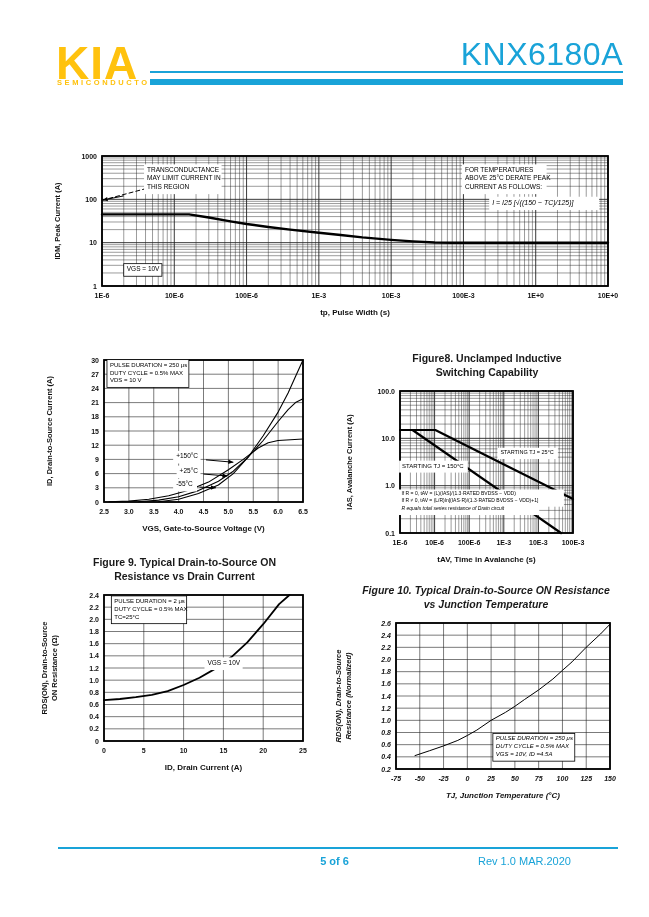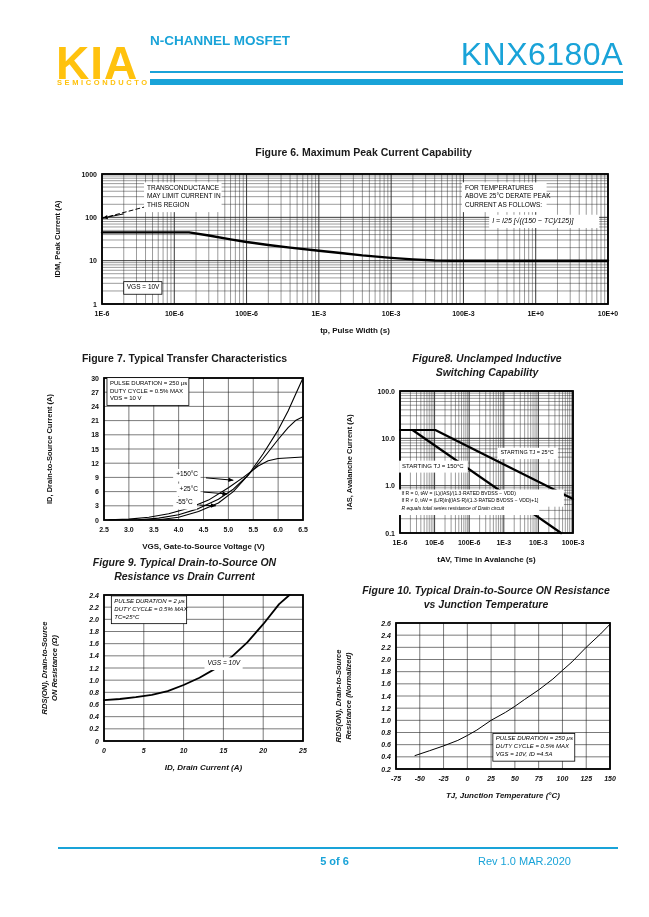--- a/index.html
+++ b/index.html
@@ -16,49 +16,47 @@
   .rule-thin{position:absolute;left:150px;top:71px;width:473px;height:2px;background:var(--accent,#19a3d8);}
   .rule-thick{position:absolute;left:150px;top:79px;width:473px;height:6px;background:var(--accent,#19a3d8);}
   .figure{position:absolute;}
   .fig-title{font-weight:700;font-size:10.5px;color:#1a1a1a;text-align:center;line-height:1.3;margin:0 auto 4px auto;}
   #fig6{left:38px;top:146px;width:596px;}
   #fig6 .fig-title{padding-left:55px;}
   #fig6 svg{margin-left:12px;}
   #fig7{left:42px;top:352px;width:285px;}
   #fig7 .fig-title{width:235px;}
   #fig8{left:342px;top:352px;width:290px;}
-  #fig8 .fig-title{width:180px;font-style:italic;}
-  #fig9{left:42px;top:556px;width:285px;font-style:italic;}
+  #fig8 .fig-title{width:180px;}
+  #fig9{left:42px;top:556px;width:285px;}
   #fig9 .fig-title{width:215px;}
   #fig10{left:336px;top:584px;width:300px;font-style:italic;}
   #fig10 .fig-title{width:255px;}
   svg{display:block;font-family:inherit;}
   .footer-rule{position:absolute;left:58px;top:847px;width:560px;height:2px;background:var(--accent,#19a3d8);}
   .page-num{position:absolute;left:0;top:855px;width:649px;padding-left:20px;box-sizing:border-box;
             text-align:center;color:var(--accent,#19a3d8);font-weight:700;font-size:11px;}
   .revision{position:absolute;left:478px;top:855px;color:var(--accent,#19a3d8);font-weight:400;font-size:11px;}
 </style>
 </head>
 <body>
 
 <div class="page">
 
   <div>
     <div class="logo-text">KIA</div>
     <div class="logo-sub">SEMICONDUCTORS</div>
     <div class="subtitle">
-      <div>N-CHANNEL MOSFET</div>
     </div>
     <div class="part">KNX6180A</div>
     <div class="rule-thin"></div>
     <div class="rule-thick"></div>
   </div>
 
   <div class="figure" id="fig6">
-    <div class="fig-title">Figure 6. Maximum Peak Current Capability</div>
     <svg id="fig6-svg" width="572" height="186">
         <g>
           <line x1="52" y1="10" x2="52" y2="140" stroke="#222" stroke-width="0.9"></line>
           <line x1="73.76016825799636" y1="10" x2="73.76016825799636" y2="140" stroke="#222" stroke-width="0.45"></line>
           <line x1="86.48905069830704" y1="10" x2="86.48905069830704" y2="140" stroke="#222" stroke-width="0.45"></line>
           <line x1="95.52033651599272" y1="10" x2="95.52033651599272" y2="140" stroke="#222" stroke-width="0.45"></line>
           <line x1="102.52554602771792" y1="10" x2="102.52554602771792" y2="140" stroke="#222" stroke-width="0.45"></line>
           <line x1="108.2492189563034" y1="10" x2="108.2492189563034" y2="140" stroke="#222" stroke-width="0.45"></line>
           <line x1="113.08851546388772" y1="10" x2="113.08851546388772" y2="140" stroke="#222" stroke-width="0.45"></line>
           <line x1="117.28050477398907" y1="10" x2="117.28050477398907" y2="140" stroke="#222" stroke-width="0.45"></line>
@@ -173,21 +171,20 @@
         <text x="47" y="142.5" font-size="7" font-weight="600" fill="#111" text-anchor="end">1</text>
         <text x="47" y="99.16666666666667" font-size="7" font-weight="600" fill="#111" text-anchor="end">10</text>
         <text x="47" y="55.83333333333334" font-size="7" font-weight="600" fill="#111" text-anchor="end">100</text>
         <text x="47" y="12.5" font-size="7" font-weight="600" fill="#111" text-anchor="end">1000</text>
         <text x="305" y="169" font-size="8" font-weight="600" fill="#111" text-anchor="middle">tp, Pulse Width (s)</text>
         <text x="10" y="75" font-size="7.5" font-weight="600" fill="#111" text-anchor="middle" transform="rotate(-90 10 75)">IDM, Peak Current (A)</text>
       </svg>
   </div>
 
   <div class="figure" id="fig7">
-    <div class="fig-title">Figure 7. Typical Transfer Characteristics</div>
     <svg id="fig7-svg" width="275" height="198">
         <g>
           <line x1="62" y1="8" x2="62" y2="150" stroke="#222" stroke-width="0.6"></line>
           <line x1="86.875" y1="8" x2="86.875" y2="150" stroke="#222" stroke-width="0.6"></line>
           <line x1="111.75" y1="8" x2="111.75" y2="150" stroke="#222" stroke-width="0.6"></line>
           <line x1="136.625" y1="8" x2="136.625" y2="150" stroke="#222" stroke-width="0.6"></line>
           <line x1="161.5" y1="8" x2="161.5" y2="150" stroke="#222" stroke-width="0.6"></line>
           <line x1="186.375" y1="8" x2="186.375" y2="150" stroke="#222" stroke-width="0.6"></line>
           <line x1="211.25" y1="8" x2="211.25" y2="150" stroke="#222" stroke-width="0.6"></line>
           <line x1="236.125" y1="8" x2="236.125" y2="150" stroke="#222" stroke-width="0.6"></line>

